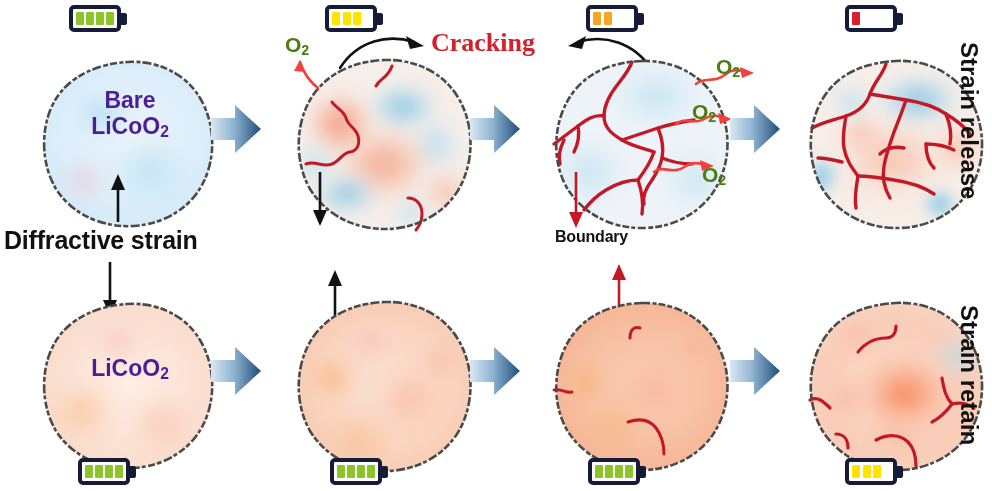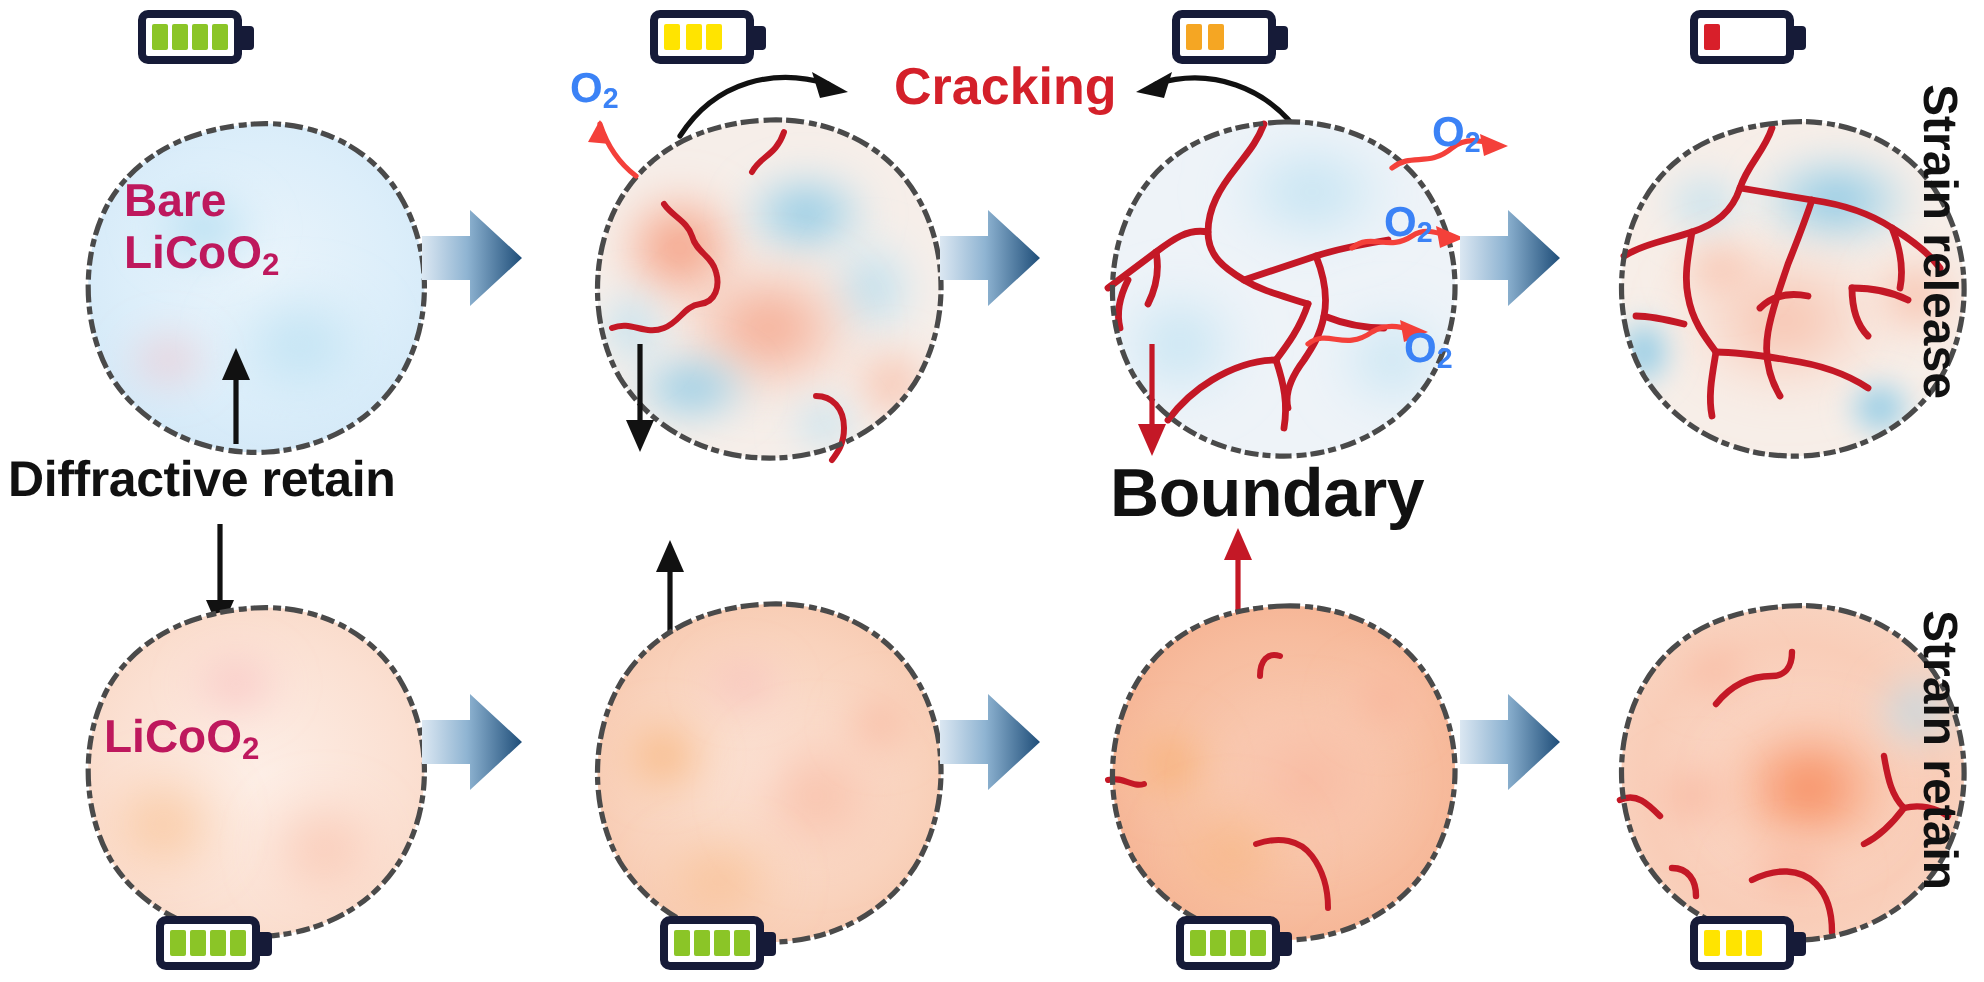--- a/index.html
+++ b/index.html
@@ -15,24 +15,24 @@
             padding:3px;gap:2.5px;}
   .bat-cell{width:8px;height:100%;border-radius:1px;}
   .bat-cap{width:7px;height:12px;background:#161b38;border-radius:0 2px 2px 0;margin-left:-1px;}
 
   
   .particle{position:absolute;}
   .particle svg{display:block;overflow:visible;}
 
   
   .lbl{position:absolute;font-weight:bold;color:#111;letter-spacing:-0.2px;white-space:nowrap;}
-  .lbl-in{position:absolute;font-weight:bold;color:#be185d;text-align:left;
+  .lbl-in{position:absolute;font-weight:bold;color:#4c1d95;text-align:center;
           line-height:1.12;white-space:nowrap;}
   .lbl-crack{position:absolute;font-weight:bold;color:#d4202a;white-space:nowrap;}
-  .lbl-o2{position:absolute;font-weight:bold;color:#3b82f6;white-space:nowrap;}
+  .lbl-o2{position:absolute;font-weight:bold;color:#4d7c0f;white-space:nowrap;}
   .sub{font-size:0.68em;vertical-align:-0.22em;}
 
   
   .vlbl{position:absolute;font-weight:bold;color:#111;white-space:nowrap;
         writing-mode:vertical-rl;transform-origin:center;}
 
   
   .cbar{position:absolute;box-sizing:border-box;border:2px solid #9a9a9a;
         display:flex;align-items:center;justify-content:center;
         box-shadow:0 1px 2px rgba(0,0,0,.35);}
@@ -237,21 +237,21 @@
     <span>O</span><span class="sub">2</span>
   </div>
 
   <div class="abs" style="left:336px;top:30px;">
     <svg width="98" height="42" viewBox="0 0 98 42">
       <path d="M4,38 C22,10 52,4 78,12" stroke="#111" stroke-width="2.6" fill="none" stroke-linecap="round"></path>
       <path d="M88,16 L70,6 L74,19 Z" fill="#111"></path>
     </svg>
   </div>
 
-  <div class="lbl-crack" style="left:447px;top:28px;font-size:26px;">Cracking</div>
+  <div class="lbl-crack" style="left:431px;top:28px;font-size:26px;font-family:Liberation Serif, serif;">Cracking</div>
 
   <div class="abs" style="left:556px;top:30px;">
     <svg width="100" height="42" viewBox="0 0 100 42">
       <path d="M96,40 C78,12 48,4 22,12" stroke="#111" stroke-width="2.6" fill="none" stroke-linecap="round"></path>
       <path d="M12,16 L30,6 L26,19 Z" fill="#111"></path>
     </svg>
   </div>
 
   <div class="chev" style="left:464px;top:98px;">
     <svg width="62" height="62" viewBox="0 0 62 62">
@@ -349,21 +349,21 @@
   </div>
 
   <div class="vlbl" style="left:955px;top:42px;font-size:24px;">Strain release</div>
 
   <div class="abs" style="left:108px;top:172px;">
     <svg width="20" height="52" viewBox="0 0 20 52">
       <path d="M10,50 L10,14" stroke="#111" stroke-width="2.6" fill="none"></path>
       <path d="M10,2 L17,18 L3,18 Z" fill="#111"></path>
     </svg>
   </div>
-  <div class="lbl" style="left:4px;top:226px;font-size:25px;">Diffractive retain</div>
+  <div class="lbl" style="left:4px;top:226px;font-size:25px;">Diffractive strain</div>
 
   <div class="abs" style="left:100px;top:262px;">
     <svg width="20" height="56" viewBox="0 0 20 56">
       <path d="M10,0 L10,40" stroke="#111" stroke-width="2.6" fill="none"></path>
       <path d="M10,54 L3,38 L17,38 Z" fill="#111"></path>
     </svg>
   </div>
 
   <div class="abs" style="left:310px;top:172px;">
     <svg width="20" height="56" viewBox="0 0 20 56">
@@ -377,21 +377,21 @@
       <path d="M10,2 L17,18 L3,18 Z" fill="#111"></path>
     </svg>
   </div>
 
   <div class="abs" style="left:566px;top:172px;">
     <svg width="20" height="58" viewBox="0 0 20 58">
       <path d="M10,0 L10,42" stroke="#c41826" stroke-width="2.6" fill="none"></path>
       <path d="M10,56 L3,40 L17,40 Z" fill="#c41826"></path>
     </svg>
   </div>
-  <div class="lbl" style="left:555px;top:228px;font-size:34px;">Boundary</div>
+  <div class="lbl" style="left:555px;top:228px;font-size:16px;">Boundary</div>
   <div class="abs" style="left:609px;top:262px;">
     <svg width="20" height="56" viewBox="0 0 20 56">
       <path d="M10,54 L10,16" stroke="#c41826" stroke-width="2.6" fill="none"></path>
       <path d="M10,2 L17,18 L3,18 Z" fill="#c41826"></path>
     </svg>
   </div>
 
 
   <div class="particle" style="left:32px;top:294px;">
     <svg width="196" height="186" viewBox="0 0 196 186">

